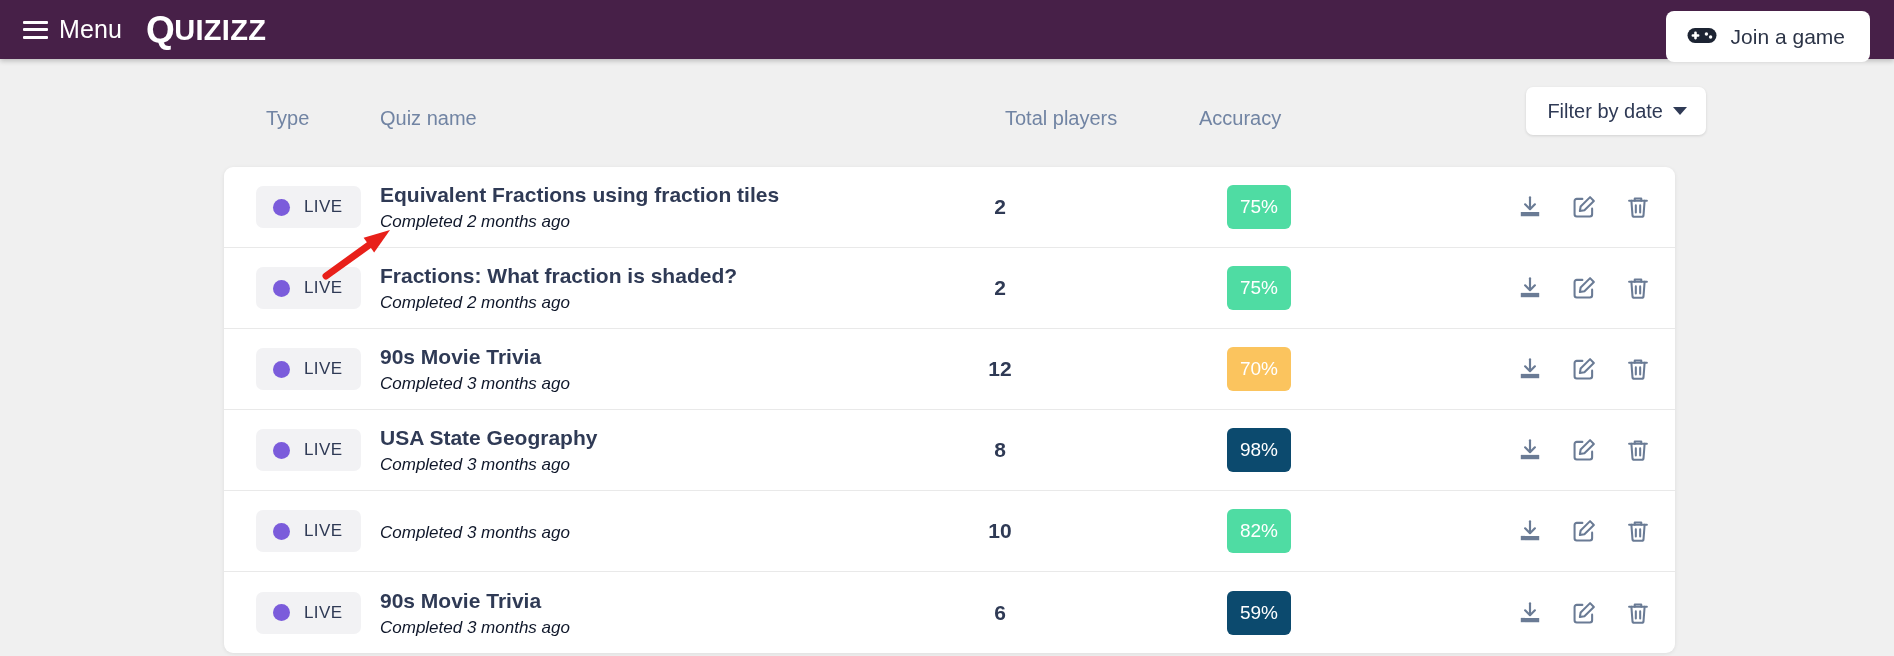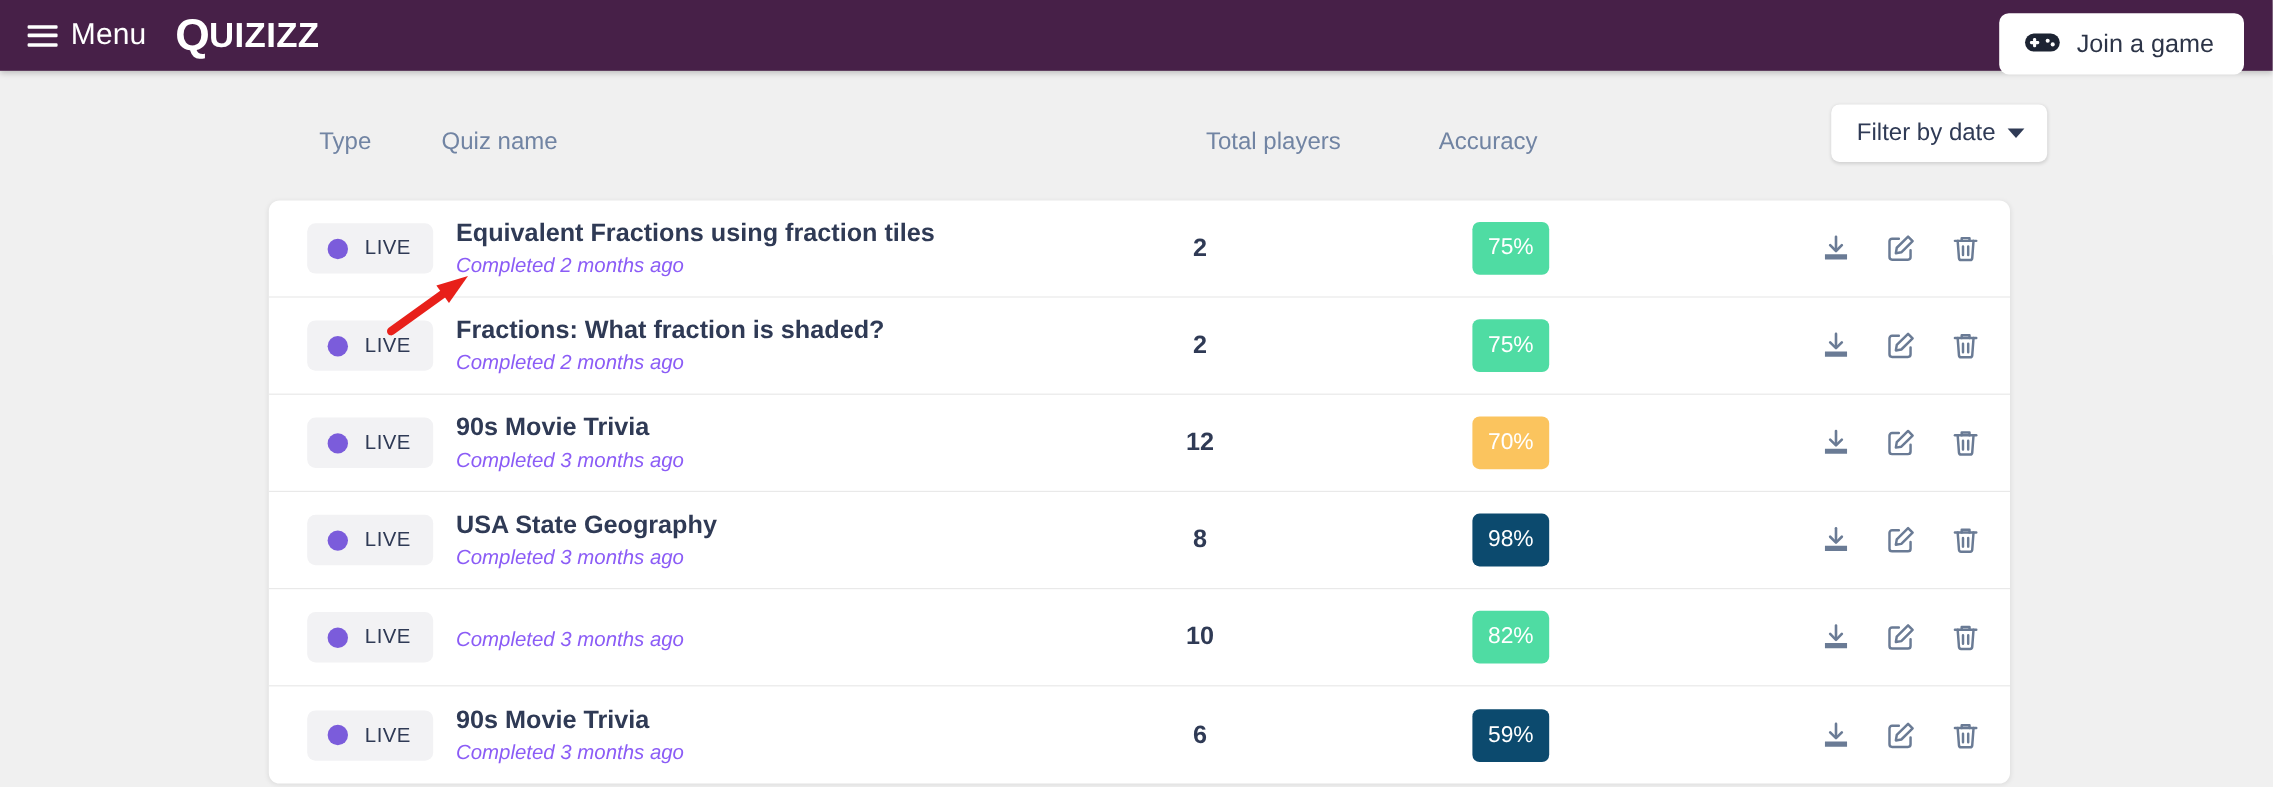--- a/index.html
+++ b/index.html
@@ -127,21 +127,21 @@
     position: relative;
     height: 93px;
   }
   .th {
     position: absolute;
     color: #7184a3;
     font-size: 20px;
     top: 48px;
   }
   .th-type      { left: 266px; }
-  .th-name      { left: 368px; text-align: right; }
+  .th-name      { left: 380px; text-align: right; }
   .th-players   { left: 1005px; }
   .th-accuracy  { left: 1199px; }
 
   .filter-btn {
     position: absolute;
     right: 188px;
     top: 28px;
     height: 48px;
     background: #ffffff;
     border: 0;
@@ -214,21 +214,21 @@
     top: 50%;
     transform: translateY(-50%);
   }
   .quiz-title {
     color: #2f3a55;
     font-size: 21px;
     font-weight: bold;
     line-height: 1.25;
   }
   .quiz-sub {
-    color: #8b5cf6;
+    color: #0f172a;
     font-size: 17px;
     font-style: italic;
     margin-top: 4px;
   }
 
   .players-cell {
     position: absolute;
     left: 726px;
     width: 100px;
     text-align: center;

